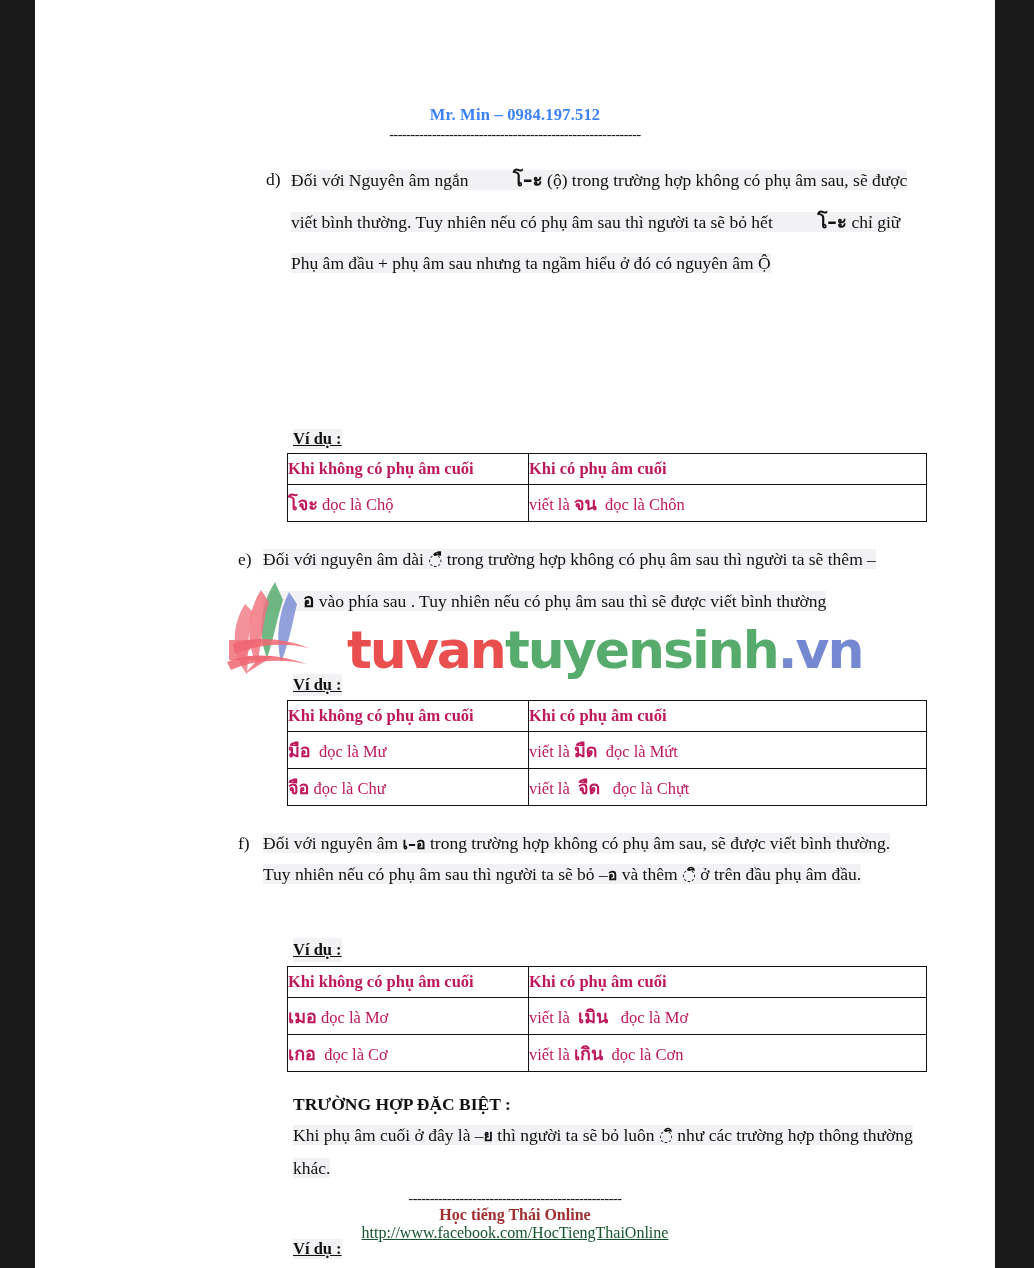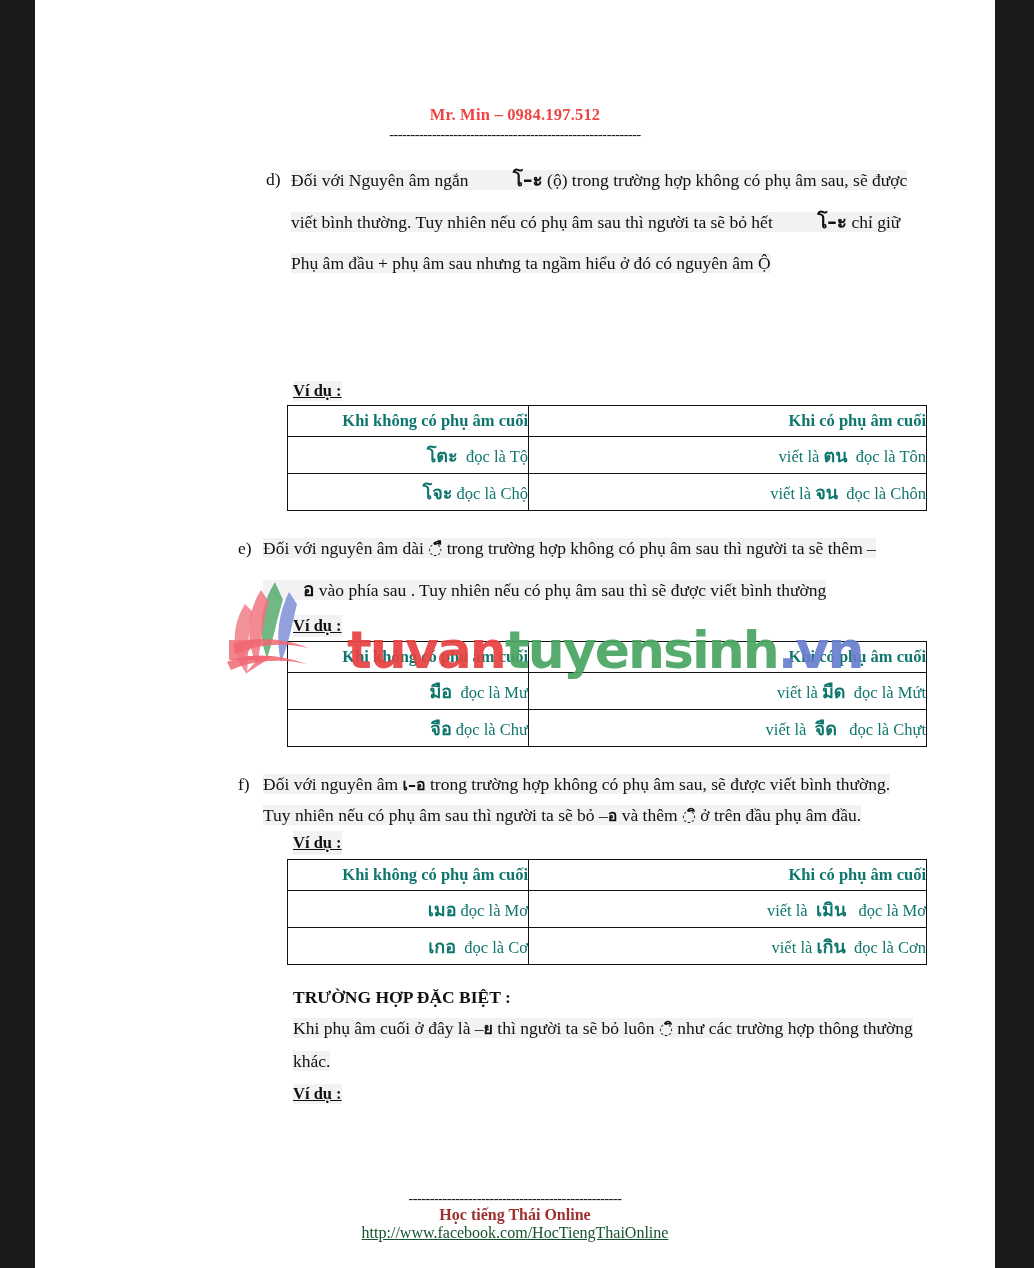--- a/index.html
+++ b/index.html
@@ -30,21 +30,21 @@
     width: 960px;
     height: 1268px;
   }
 
   
   .doc-header {
     text-align: center;
     padding-top: 105px;
   }
   .doc-header .hdr-title {
-    color: #ef4444;
+    color: #3b82f6;
     font-weight: bold;
     font-size: 16.5px;
     letter-spacing: .2px;
     font-family: "Liberation Serif", serif;
   }
   .hdr-rule {
     margin: 4px auto 0 auto;
     width: 345px;
     height: 12px;
     color: #111;
@@ -92,34 +92,35 @@
   }
 
   
   .vidu {
     font-weight: bold;
     font-size: 16.5px;
     text-decoration: underline;
     display: inline-block;
     background: #f2f2f4;
     color: #111;
+    margin-top: 48px;
   }
 
   
   table.ex {
     border-collapse: collapse;
     table-layout: fixed;
     background: transparent;
   }
   table.ex td, table.ex th {
     border: 1.4px solid #111;
     padding: 0;
-    text-align: right;
+    text-align: left;
     vertical-align: middle;
-    color: #0f766e;
+    color: #be185d;
     background: transparent;
   }
   table.ex th {
     font-weight: bold;
     font-size: 16.5px;
     height: 31px;
   }
   table.ex td {
     font-size: 16.5px;
     height: 37px;
@@ -216,24 +217,20 @@
 
       <div style="padding-left:252px; margin-top:4px;">
         <table class="ex">
           <thead>
             <tr>
               <th class="col-a">Khi không có phụ âm cuối</th>
               <th class="col-b">Khi có phụ âm cuối</th>
             </tr>
           </thead>
           <tbody>
-            <tr>
-              <td><span class="tw">โตะ</span>&nbsp;&nbsp;<span>đọc là Tộ</span></td>
-              <td><span>viết là</span>&nbsp;<span class="tw">ตน</span>&nbsp;&nbsp;<span>đọc là Tôn</span></td>
-            </tr>
             <tr>
               <td><span class="tw">โจะ</span>&nbsp;<span>đọc là Chộ</span></td>
               <td><span>viết là</span>&nbsp;<span class="tw">จน</span>&nbsp;&nbsp;<span>đọc là Chôn</span></td>
             </tr>
           </tbody>
         </table>
       </div>
     </div>
 
     <div class="section" style="margin-top:17px;">

